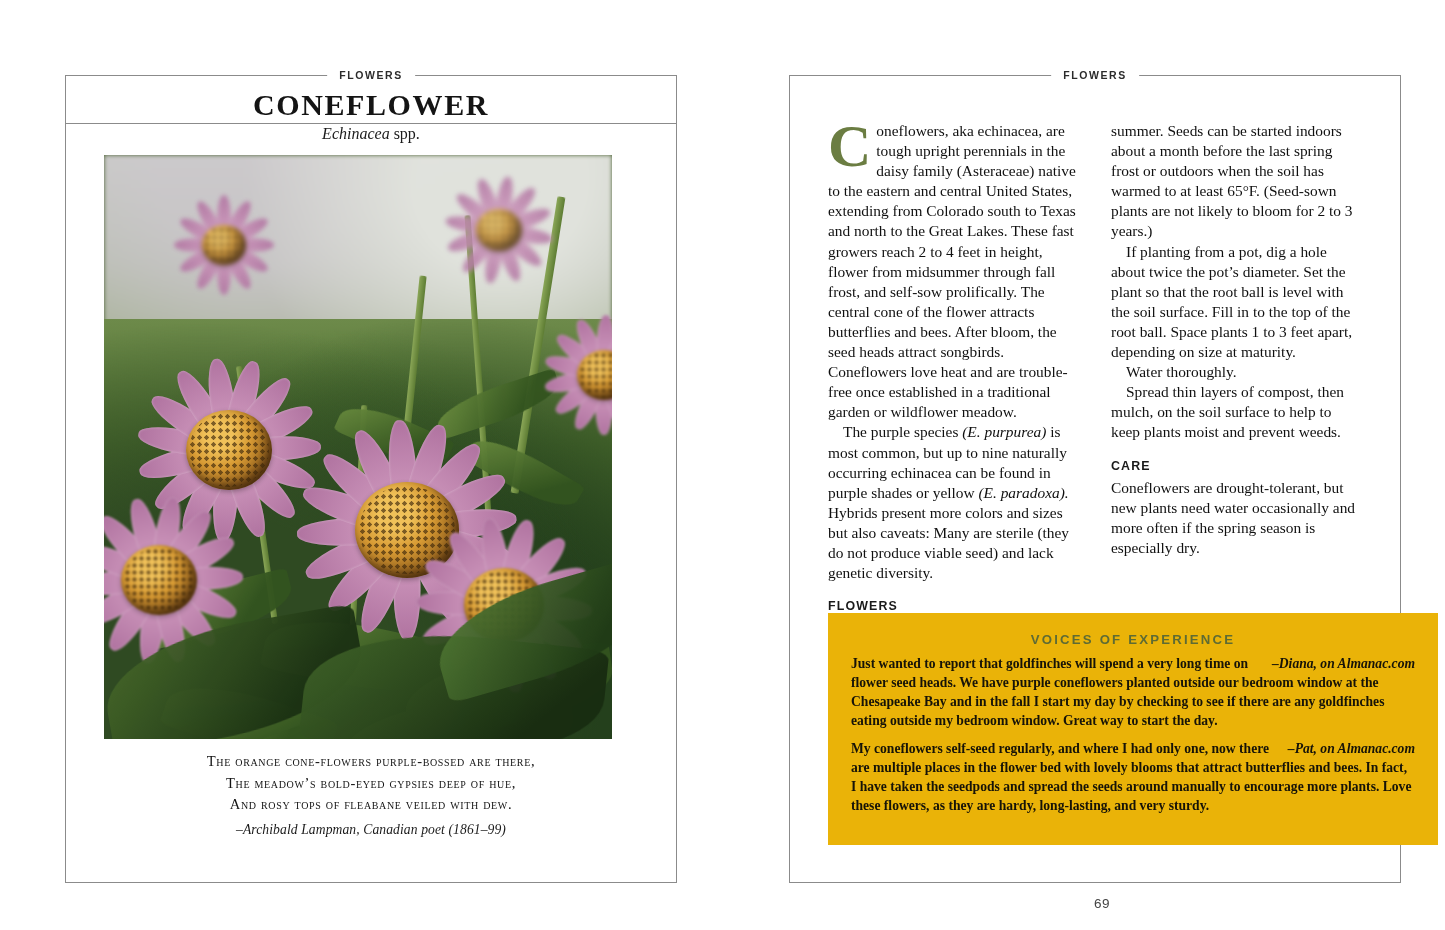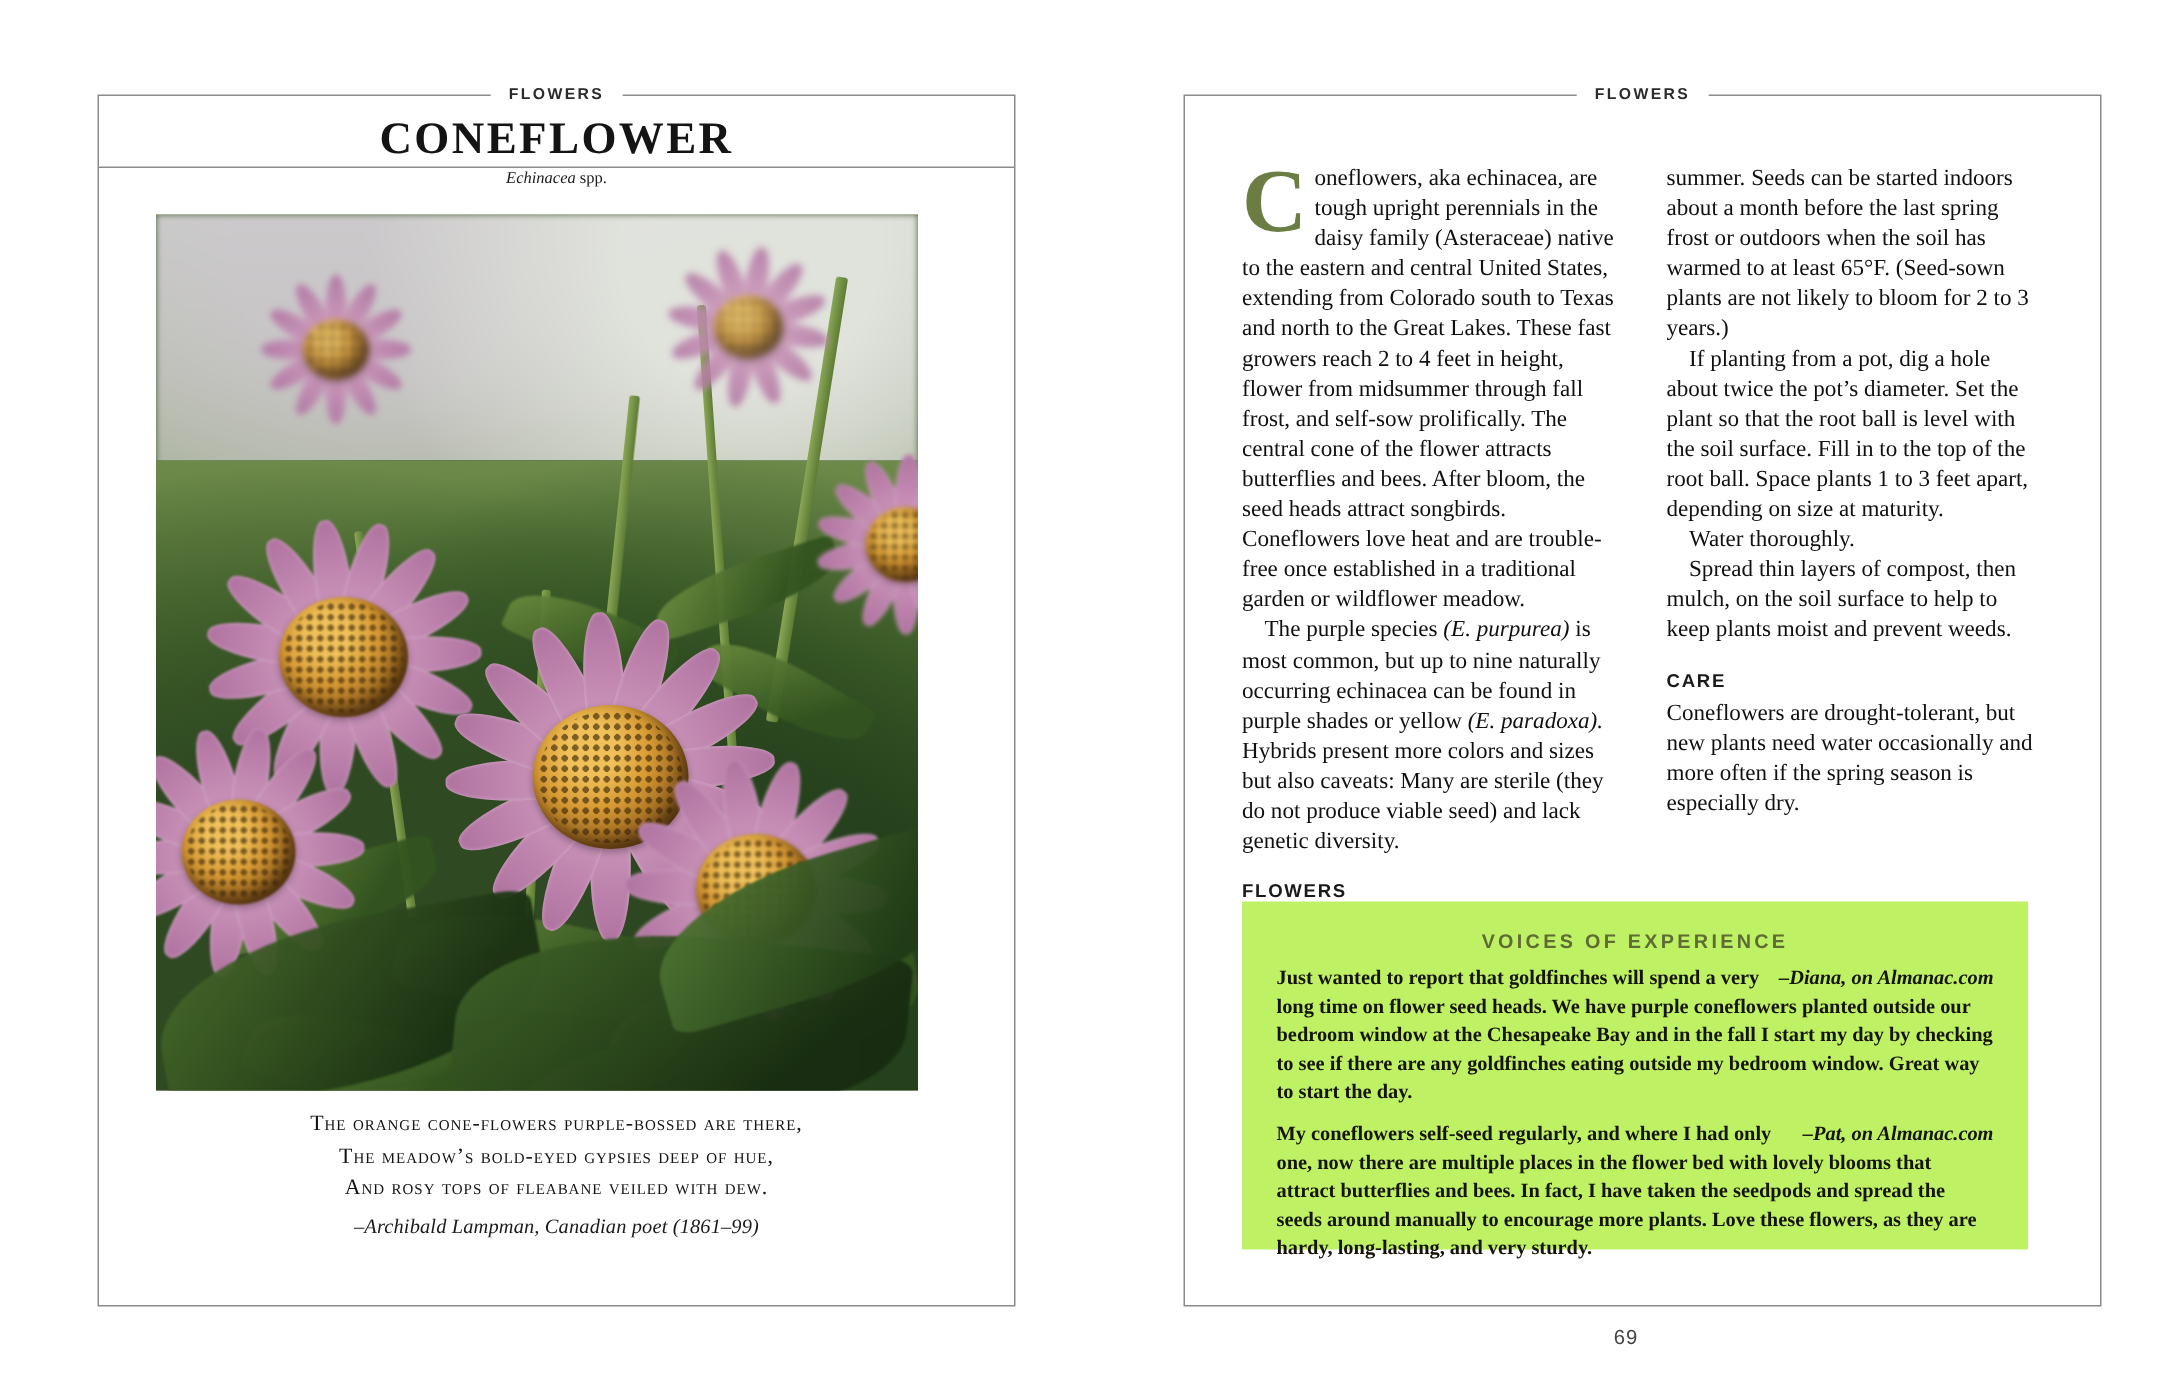--- a/index.html
+++ b/index.html
@@ -6,21 +6,21 @@
   body{
     width:1445px;height:930px;
     background:#ffffff;
     font-family:"Liberation Serif", serif;
     position:relative;
     overflow:hidden;
   }
   .spread{position:absolute;inset:0;display:block;}
 
   
-  .page{position:absolute;top:4px;bottom:0;}
+  .page{position:absolute;top:16px;bottom:0;padding-left:36px;}
   .page-left{left:0;width:722px;}
   .page-right{left:723px;width:722px;}
 
   .frame{
     position:absolute;
     border:1px solid #8b8b8b;
     background:#fff;
   }
   .frame-left{left:65px;top:59px;width:610px;height:806px;}
   .frame-right{left:66px;top:59px;width:610px;height:806px;}
@@ -59,21 +59,21 @@
     left:0;right:0;
     top:47px;
     height:0;
     border-top:1px solid #8b8b8b;
   }
   .binomial{
     position:absolute;
     left:0;right:0;
     top:49px;
     text-align:center;
-    font-size:11px;
+    font-size:16px;
     color:#1b1b1b;
   }
   .binomial i{font-style:italic;}
 
   
   .photo{
     position:absolute;
     left:38px;
     top:79px;
     width:508px;
@@ -205,23 +205,23 @@
     letter-spacing:1.15px;
     color:#1a1a1a;
     margin:13px 0 2px;
   }
 
   
   .voices{
     position:absolute;
     left:38px;
     top:537px;
-    width:524px;
+    width:610px;
     height:232px;
-    background:#bef264;
+    background:#eab308;
   }
   .voices-title{
     text-align:center;
     font-family:"Liberation Sans", sans-serif;
     font-weight:700;
     font-size:13.2px;
     letter-spacing:2.2px;
     color:#5e6b34;
     padding-top:19px;
   }

